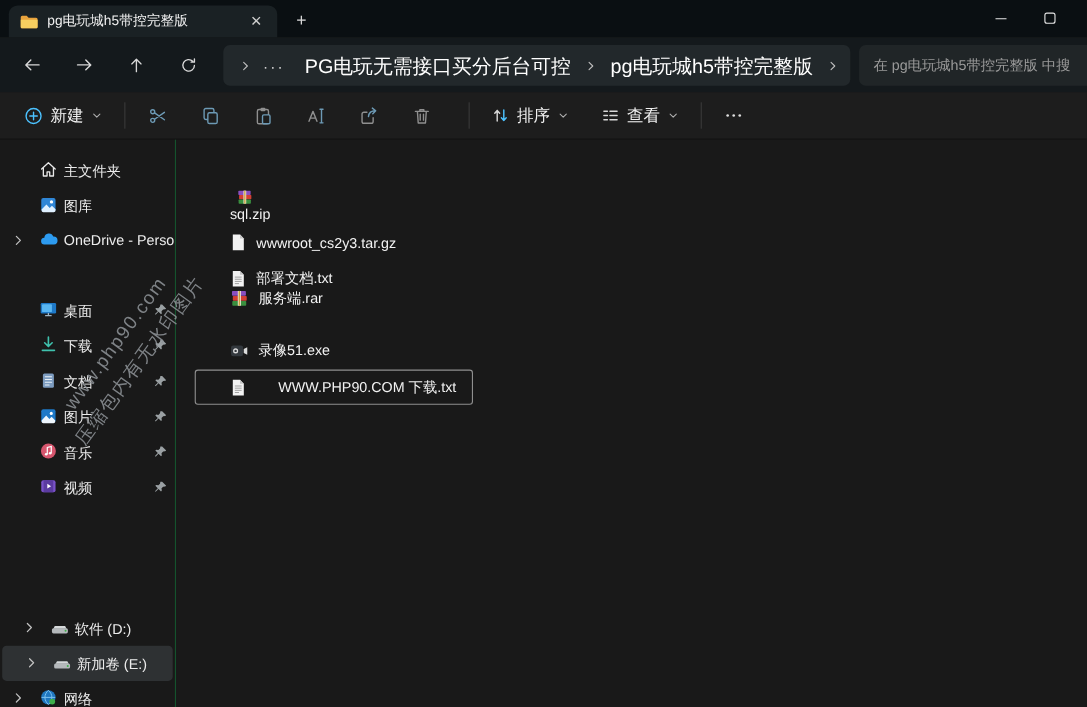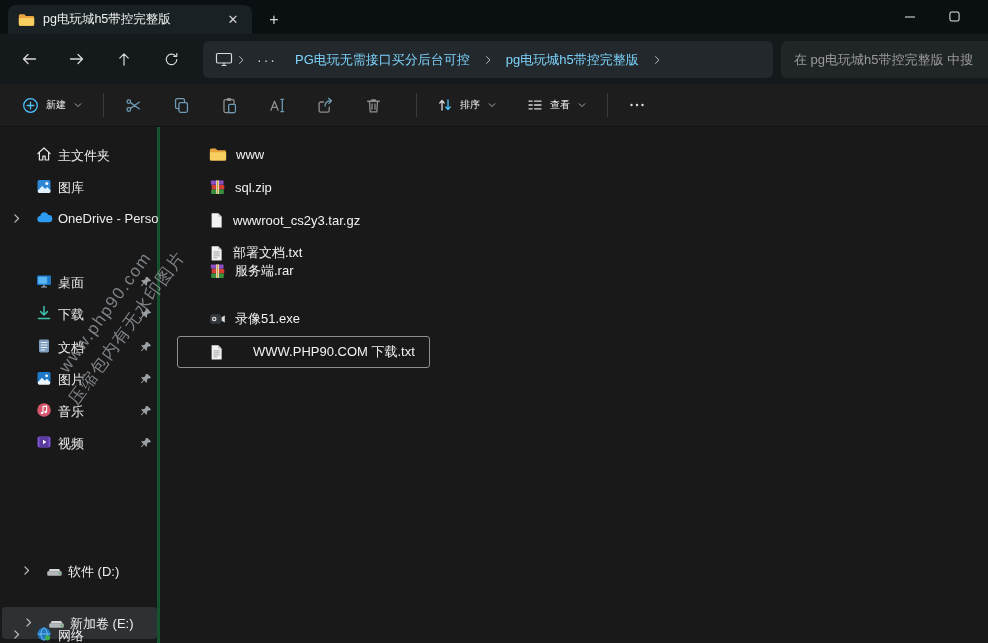--- a/index.html
+++ b/index.html
@@ -18,40 +18,40 @@
             align-items:center; justify-content:center; color:#d8d8d8; font-size:16px; border-radius:4px; }
   .wbtn { position:absolute; top:0; width:44px; height:33px; display:flex; align-items:center; justify-content:center; }
 
   
   .addr { position:absolute; left:0; top:34px; width:988px; height:50px; background:#14191c; }
   .navbtn { position:absolute; top:10px; width:30px; height:30px; display:flex; align-items:center;
             justify-content:center; border-radius:4px; }
   .pill { position:absolute; top:7px; height:37px; background:#22282b; border-radius:6px;
           display:flex; align-items:center; }
   .crumb-pill { left:203px; width:570px; padding:0 10px 0 12px; }
-  .crumb { font-size:13px; color:#7dd3fc; padding:0 10px; white-space:nowrap; }
+  .crumb { font-size:18px; color:#ffffff; padding:0 10px; white-space:nowrap; }
   .crumb-sep { display:flex; align-items:center; padding:0 2px; }
   .crumb-dots { color:#d0d0d0; font-size:14px; letter-spacing:2px; padding:0 8px; }
   .search-pill { left:781px; width:240px; background:#202527; padding-left:13px; }
   .search-pill input { background:transparent; border:none; outline:none; color:#a0a0a0;
           font-size:13px; width:215px; font-family:"Liberation Sans", sans-serif; }
   .search-pill input::placeholder { color:#9a9a9a; opacity:1; }
 
   
   .toolbar { position:absolute; left:0; top:84px; width:988px; height:43px; background:#1d1d1d;
              border-bottom:1px solid #111; display:flex; align-items:center; padding-left:14px; }
   .tbtn { display:flex; align-items:center; justify-content:center; height:34px; border-radius:4px; }
   .tbtn.iconbtn { width:34px; margin-right:14px; }
   .tbtn.labeled { padding:0 8px; gap:7px; }
-  .tbtn .lbl { font-size:10px; color:#f0f0f0; }
+  .tbtn .lbl { font-size:15px; color:#f0f0f0; }
   .sep { width:1px; height:24px; background:#3a3a3a; margin:0 12px; }
 
   
   .content { position:absolute; left:0; top:127px; width:988px; height:516px; background:#191919; }
-  .sidebar { position:absolute; left:0; top:0; width:160px; height:516px; border-right:3px solid #14532d;text-decoration:underline; }
+  .sidebar { position:absolute; left:0; top:0; width:160px; height:516px; border-right:1px solid #14532d;text-decoration:underline; }
   .srow { position:absolute; left:0; width:157px; height:32px; }
   .srow .chev { position:absolute; left:10px; top:9px; }
   .srow.drv .chev { left:20px; }
   .srow .sic { position:absolute; left:36px; top:7px; }
   .srow.drv .sic { left:46px; }
   .srow .slabel { position:absolute; left:58px; top:8px; font-size:13px; color:#ececec; white-space:nowrap; }
   .srow.drv .slabel { left:68px; }
   .srow .pin { position:absolute; left:140px; top:10px; }
   .srow.selected { left:2px; width:155px; background:#2e3133; border-radius:4px; }
 
@@ -335,21 +335,21 @@
         <path d="M6 3.5l4.5 4.5L6 12.5" fill="none" stroke="#c0c0c0" stroke-width="1.4" stroke-linecap="round" stroke-linejoin="round"></path>
       </svg>
       <svg class="sic" width="17" height="16" viewBox="0 0 17 16">
         <path d="M2.5 9.5l1.3-2.4h9.4l1.3 2.4z" fill="#d5d8da"></path>
         <rect x="1.2" y="9.2" width="14.5" height="4.6" rx="1.4" fill="#b4b8bb"></rect>
         <circle cx="13.6" cy="11.5" r="0.9" fill="#3fae4a"></circle>
       </svg>
       <span class="slabel">软件 (D:)</span>
     </div>
 
-    <div class="srow drv selected" style="top:480px;">
+    <div class="srow drv selected" style="top:460px;">
       <svg class="chev" width="13" height="13" viewBox="0 0 16 16">
         <path d="M6 3.5l4.5 4.5L6 12.5" fill="none" stroke="#c0c0c0" stroke-width="1.4" stroke-linecap="round" stroke-linejoin="round"></path>
       </svg>
       <svg class="sic" width="17" height="16" viewBox="0 0 17 16">
         <path d="M2.5 9.5l1.3-2.4h9.4l1.3 2.4z" fill="#d5d8da"></path>
         <rect x="1.2" y="9.2" width="14.5" height="4.6" rx="1.4" fill="#b4b8bb"></rect>
         <circle cx="13.6" cy="11.5" r="0.9" fill="#3fae4a"></circle>
       </svg>
       <span class="slabel">新加卷 (E:)</span>
     </div>
@@ -362,29 +362,22 @@
         <circle cx="8" cy="8" r="6.5" fill="#1f77c0"></circle>
         <path d="M1.8 8h12.4M8 1.6c-4.2 3.6-4.2 9.2 0 12.8M8 1.6c4.2 3.6 4.2 9.2 0 12.8" fill="none" stroke="#7cc1f0" stroke-width="0.9"></path>
         <circle cx="11.5" cy="11.8" r="2.6" fill="#3fae4a"></circle>
       </svg>
       <span class="slabel">网络</span>
     </div>
   </div>
 
   <div class="main">
 
-    <div class="frow" style="top:11px;">
-      <svg class="fic" width="18" height="15" viewBox="0 0 20 16">
-        <path d="M1 3c0-1 .7-1.8 1.6-1.8h4.8l2 2.2h8c1 0 1.6.8 1.6 1.8V13c0 1-.7 1.8-1.6 1.8H2.6C1.7 14.8 1 14 1 13z" fill="#e8a33d"></path>
-        <path d="M1 5.6h18V13c0 1-.7 1.8-1.6 1.8H2.6C1.7 14.8 1 14 1 13z" fill="#f7cf60"></path>
-      </svg>
-      <span class="fname">www</span>
-    </div>
-
-    <div class="frow" style="top:44px;">
+
+    <div class="frow" style="top:44px;flex-direction:column;">
       <svg class="fic" width="17" height="17" viewBox="0 0 18 18">
         <rect x="2" y="1.6" width="13.4" height="4.6" rx="0.8" fill="#8a4fc0"></rect>
         <rect x="2.8" y="6.4" width="13.4" height="4.6" rx="0.8" fill="#d43f34"></rect>
         <rect x="2.3" y="11.2" width="13.4" height="4.6" rx="0.8" fill="#3a8f3f"></rect>
         <rect x="7.6" y="1.6" width="3" height="14.2" fill="#efe9db"></rect>
         <rect x="8.4" y="1.6" width="1.4" height="14.2" fill="#caa23c"></rect>
       </svg>
       <span class="fname">sql.zip</span>
     </div>
 

